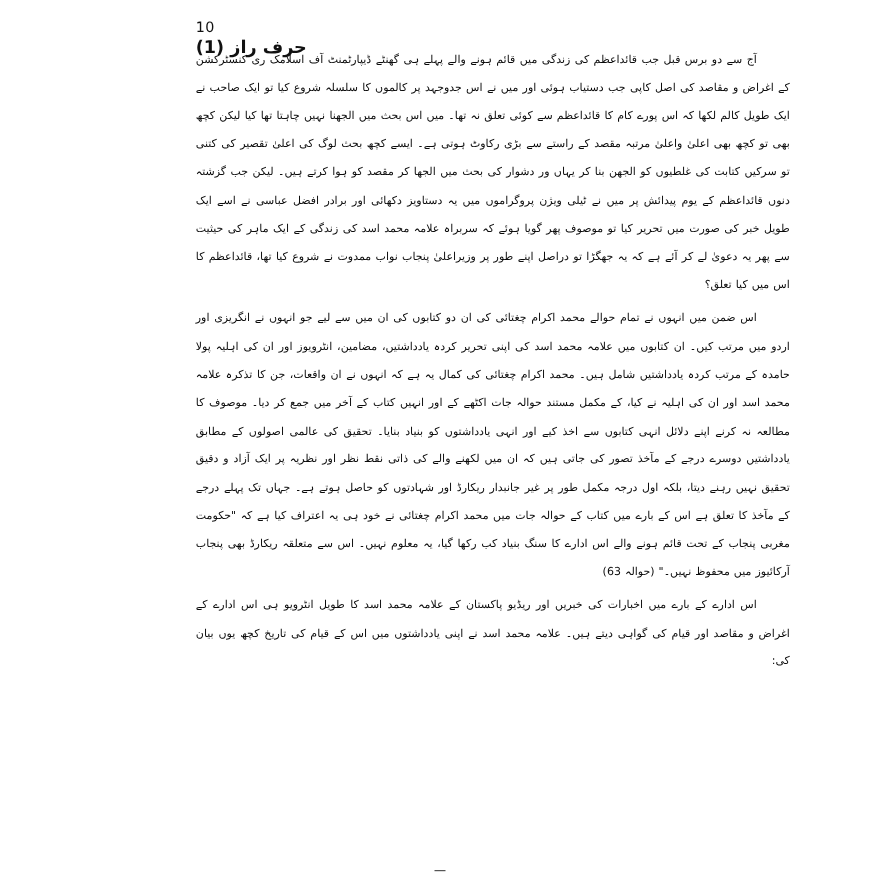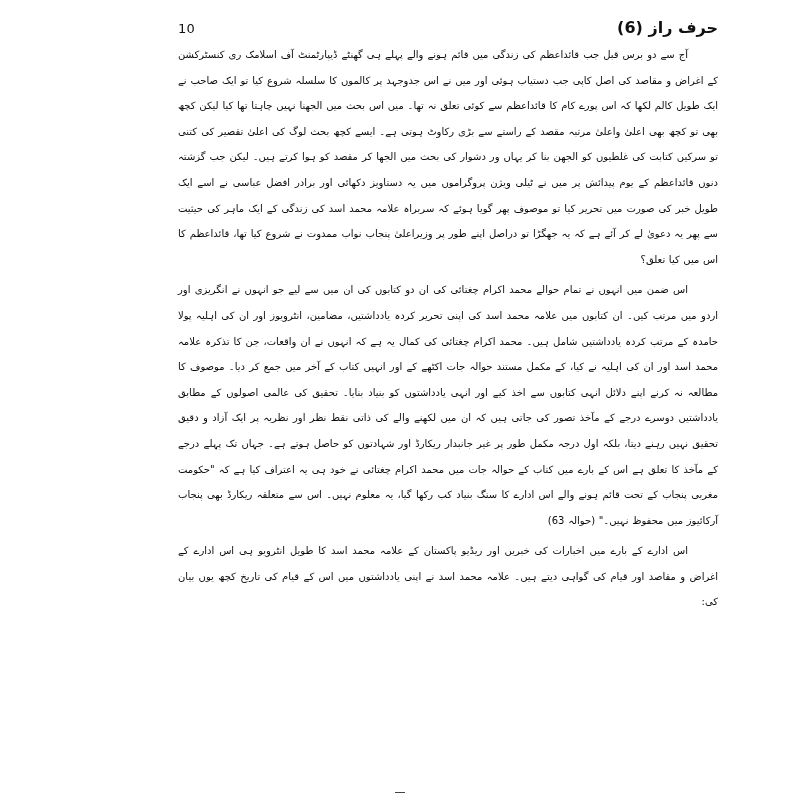--- a/index.html
+++ b/index.html
@@ -22,20 +22,21 @@
     width: 540px;
     height: 764px;
   }
   
   .header {
     display: flex;
     align-items: baseline;
     justify-content: space-between;
     height: 22px;
     margin-bottom: 2px;
+    flex-direction: column;
   }
   .folio {
     font-size: 13px;
     color: #111;
     letter-spacing: 0.3px;
   }
   .running-head {
     direction: rtl;
     font-size: 16px;
     font-weight: bold;
@@ -83,21 +84,21 @@
   }
 </style>
 </head>
 <body>
 
 <div class="page">
   <div class="page-inner">
 
     <div class="header">
       <div class="folio">10</div>
-      <div class="running-head">حرف راز (6)</div>
+      <div class="running-head">حرف راز (1)</div>
     </div>
 
     <div class="body">
       <p class="indent">آج سے دو برس قبل جب قائداعظم کی زندگی میں قائم ہونے والے پہلے ہی گھنٹے ڈیپارٹمنٹ آف اسلامک ری کنسٹرکشن کے اغراض و مقاصد کی اصل کاپی جب دستیاب ہوئی اور میں نے اس جدوجہد پر کالموں کا سلسلہ شروع کیا تو ایک صاحب نے ایک طویل کالم لکھا کہ اس پورے کام کا قائداعظم سے کوئی تعلق نہ تھا۔ میں اس بحث میں الجھنا نہیں چاہتا تھا کیا لیکن کچھ بھی تو کچھ بھی اعلیٰ واعلیٰ مرتبہ مقصد کے راستے سے بڑی رکاوٹ ہوتی ہے۔ ایسے کچھ بحث لوگ کی اعلیٰ تقصیر کی کتنی تو سرکیں کتابت کی غلطیوں کو الجھن بنا کر یہاں ور دشوار کی بحث میں الجھا کر مقصد کو ہوا کرتے ہیں۔ لیکن جب گزشتہ دنوں قائداعظم کے یوم پیدائش پر میں نے ٹیلی ویژن پروگراموں میں یہ دستاویز دکھائی اور برادر افضل عباسی نے اسے ایک طویل خبر کی صورت میں تحریر کیا تو موصوف پھر گویا ہوئے کہ سربراہ علامہ محمد اسد کی زندگی کے ایک ماہر کی حیثیت سے پھر یہ دعویٰ لے کر آئے ہے کہ یہ جھگڑا تو دراصل اپنے طور پر وزیراعلیٰ پنجاب نواب ممدوت نے شروع کیا تھا، قائداعظم کا اس میں کیا تعلق؟</p>
       <div class="small-gap"></div>
       <p class="indent">اس ضمن میں انہوں نے تمام حوالے محمد اکرام چغتائی کی ان دو کتابوں کی ان میں سے لیے جو انہوں نے انگریزی اور اردو میں مرتب کیں۔ ان کتابوں میں علامہ محمد اسد کی اپنی تحریر کردہ یادداشتیں، مضامین، انٹرویوز اور ان کی اہلیہ پولا حامدہ کے مرتب کردہ یادداشتیں شامل ہیں۔ محمد اکرام چغتائی کی کمال یہ ہے کہ انہوں نے ان واقعات، جن کا تذکرہ علامہ محمد اسد اور ان کی اہلیہ نے کیا، کے مکمل مستند حوالہ جات اکٹھے کے اور انہیں کتاب کے آخر میں جمع کر دیا۔ موصوف کا مطالعہ نہ کرنے اپنے دلائل انہی کتابوں سے اخذ کیے اور انہی یادداشتوں کو بنیاد بنایا۔ تحقیق کی عالمی اصولوں کے مطابق یادداشتیں دوسرے درجے کے مآخذ تصور کی جاتی ہیں کہ ان میں لکھنے والے کی ذاتی نقط نظر اور نظریہ پر ایک آزاد و دقیق تحقیق نہیں رہنے دیتا، بلکہ اول درجہ مکمل طور پر غیر جانبدار ریکارڈ اور شہادتوں کو حاصل ہوتے ہے۔ جہاں تک پہلے درجے کے مآخذ کا تعلق ہے اس کے بارے میں کتاب کے حوالہ جات میں محمد اکرام چغتائی نے خود ہی یہ اعتراف کیا ہے کہ "حکومت مغربی پنجاب کے تحت قائم ہونے والے اس ادارے کا سنگ بنیاد کب رکھا گیا، یہ معلوم نہیں۔ اس سے متعلقہ ریکارڈ بھی پنجاب آرکائیوز میں محفوظ نہیں۔" (حوالہ 63)</p>
       <div class="small-gap"></div>
       <p class="indent">اس ادارے کے بارے میں اخبارات کی خبریں اور ریڈیو پاکستان کے علامہ محمد اسد کا طویل انٹرویو ہی اس ادارے کے اغراض و مقاصد اور قیام کی گواہی دیتے ہیں۔ علامہ محمد اسد نے اپنی یادداشتوں میں اس کے قیام کی تاریخ کچھ یوں بیان کی:</p>
 
     </div>

